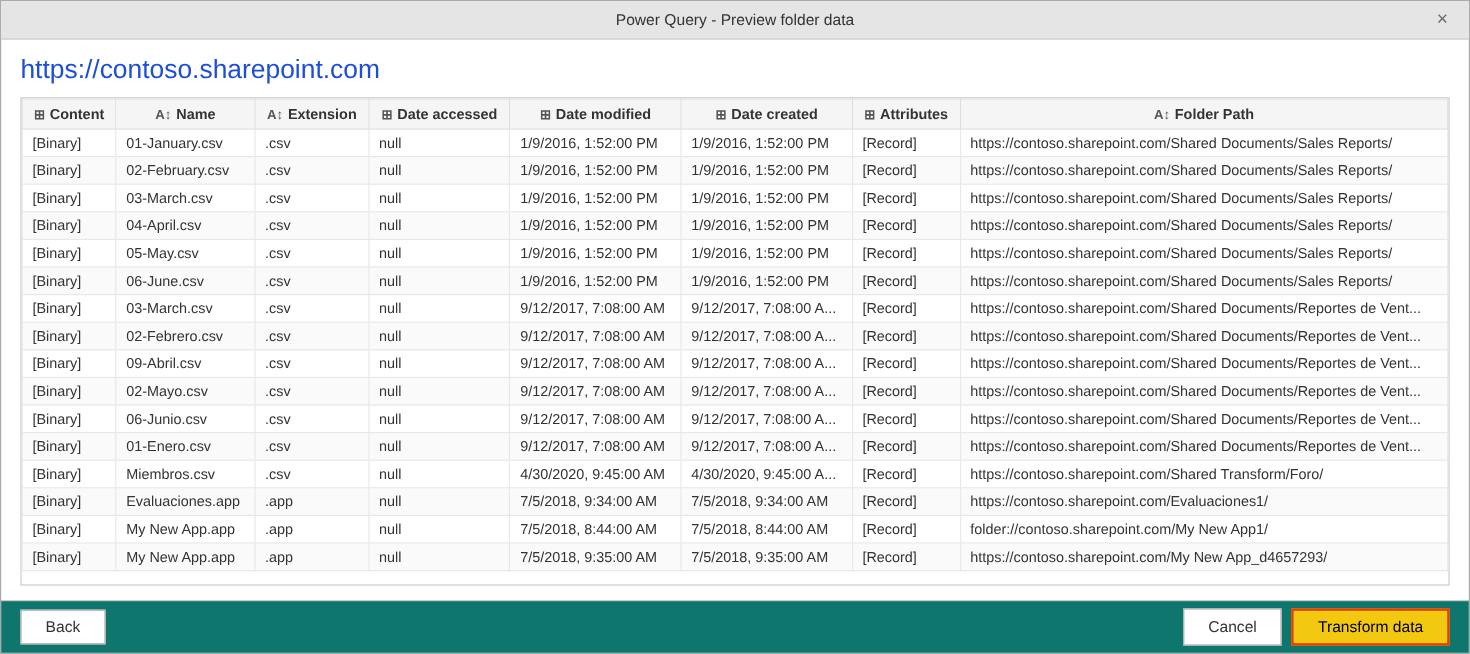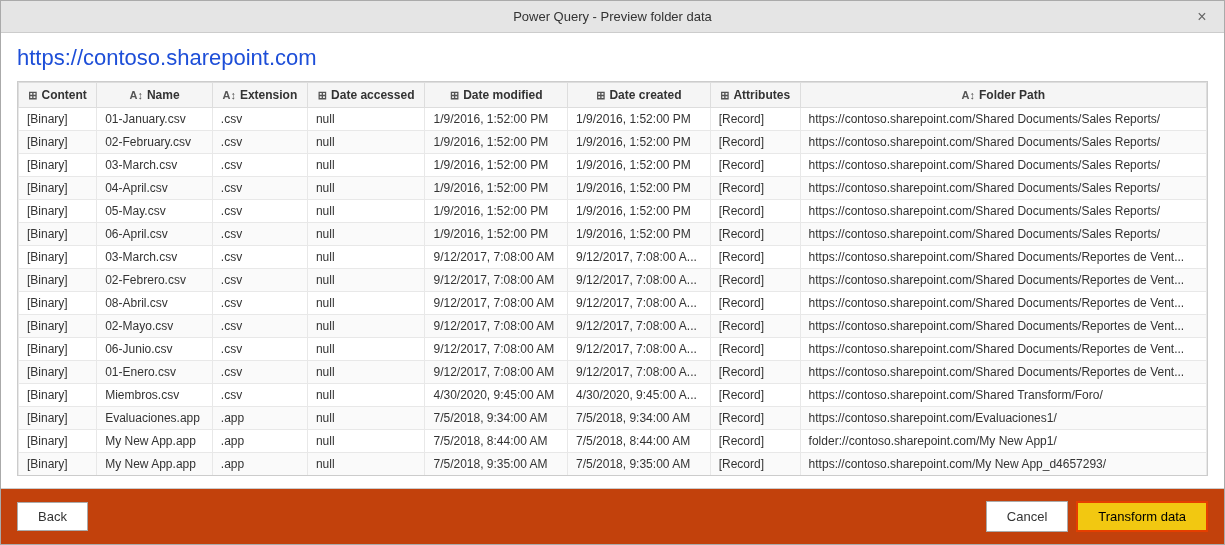--- a/index.html
+++ b/index.html
@@ -96,22 +96,22 @@
       white-space: nowrap;
       color: #333;
     }
     tbody tr:nth-child(even) { background: #fafafa; }
     .footer {
       border-top: 1px solid #ccc;
       padding: 10px 16px;
       display: flex;
       align-items: center;
       justify-content: space-between;
-      background: #c2410c;
-      height: 56px;
+      background: #0f766e;
+      height: 44px;
     }
     .footer-left { display: flex; gap: 8px; }
     .footer-right { display: flex; gap: 8px; justify-content: center; }
     .btn {
       padding: 6px 20px;
       font-size: 13px;
       cursor: pointer;
       border: 1px solid #aaa;
       background: #fff;
       color: #333;
@@ -198,21 +198,21 @@
               <td>05-May.csv</td>
               <td>.csv</td>
               <td>null</td>
               <td>1/9/2016, 1:52:00 PM</td>
               <td>1/9/2016, 1:52:00 PM</td>
               <td>[Record]</td>
               <td>https://contoso.sharepoint.com/Shared Documents/Sales Reports/</td>
             </tr>
             <tr>
               <td>[Binary]</td>
-              <td>06-April.csv</td>
+              <td>06-June.csv</td>
               <td>.csv</td>
               <td>null</td>
               <td>1/9/2016, 1:52:00 PM</td>
               <td>1/9/2016, 1:52:00 PM</td>
               <td>[Record]</td>
               <td>https://contoso.sharepoint.com/Shared Documents/Sales Reports/</td>
             </tr>
             <tr>
               <td>[Binary]</td>
               <td>03-March.csv</td>
@@ -228,21 +228,21 @@
               <td>02-Febrero.csv</td>
               <td>.csv</td>
               <td>null</td>
               <td>9/12/2017, 7:08:00 AM</td>
               <td>9/12/2017, 7:08:00 A...</td>
               <td>[Record]</td>
               <td>https://contoso.sharepoint.com/Shared Documents/Reportes de Vent...</td>
             </tr>
             <tr>
               <td>[Binary]</td>
-              <td>08-Abril.csv</td>
+              <td>09-Abril.csv</td>
               <td>.csv</td>
               <td>null</td>
               <td>9/12/2017, 7:08:00 AM</td>
               <td>9/12/2017, 7:08:00 A...</td>
               <td>[Record]</td>
               <td>https://contoso.sharepoint.com/Shared Documents/Reportes de Vent...</td>
             </tr>
             <tr>
               <td>[Binary]</td>
               <td>02-Mayo.csv</td>

